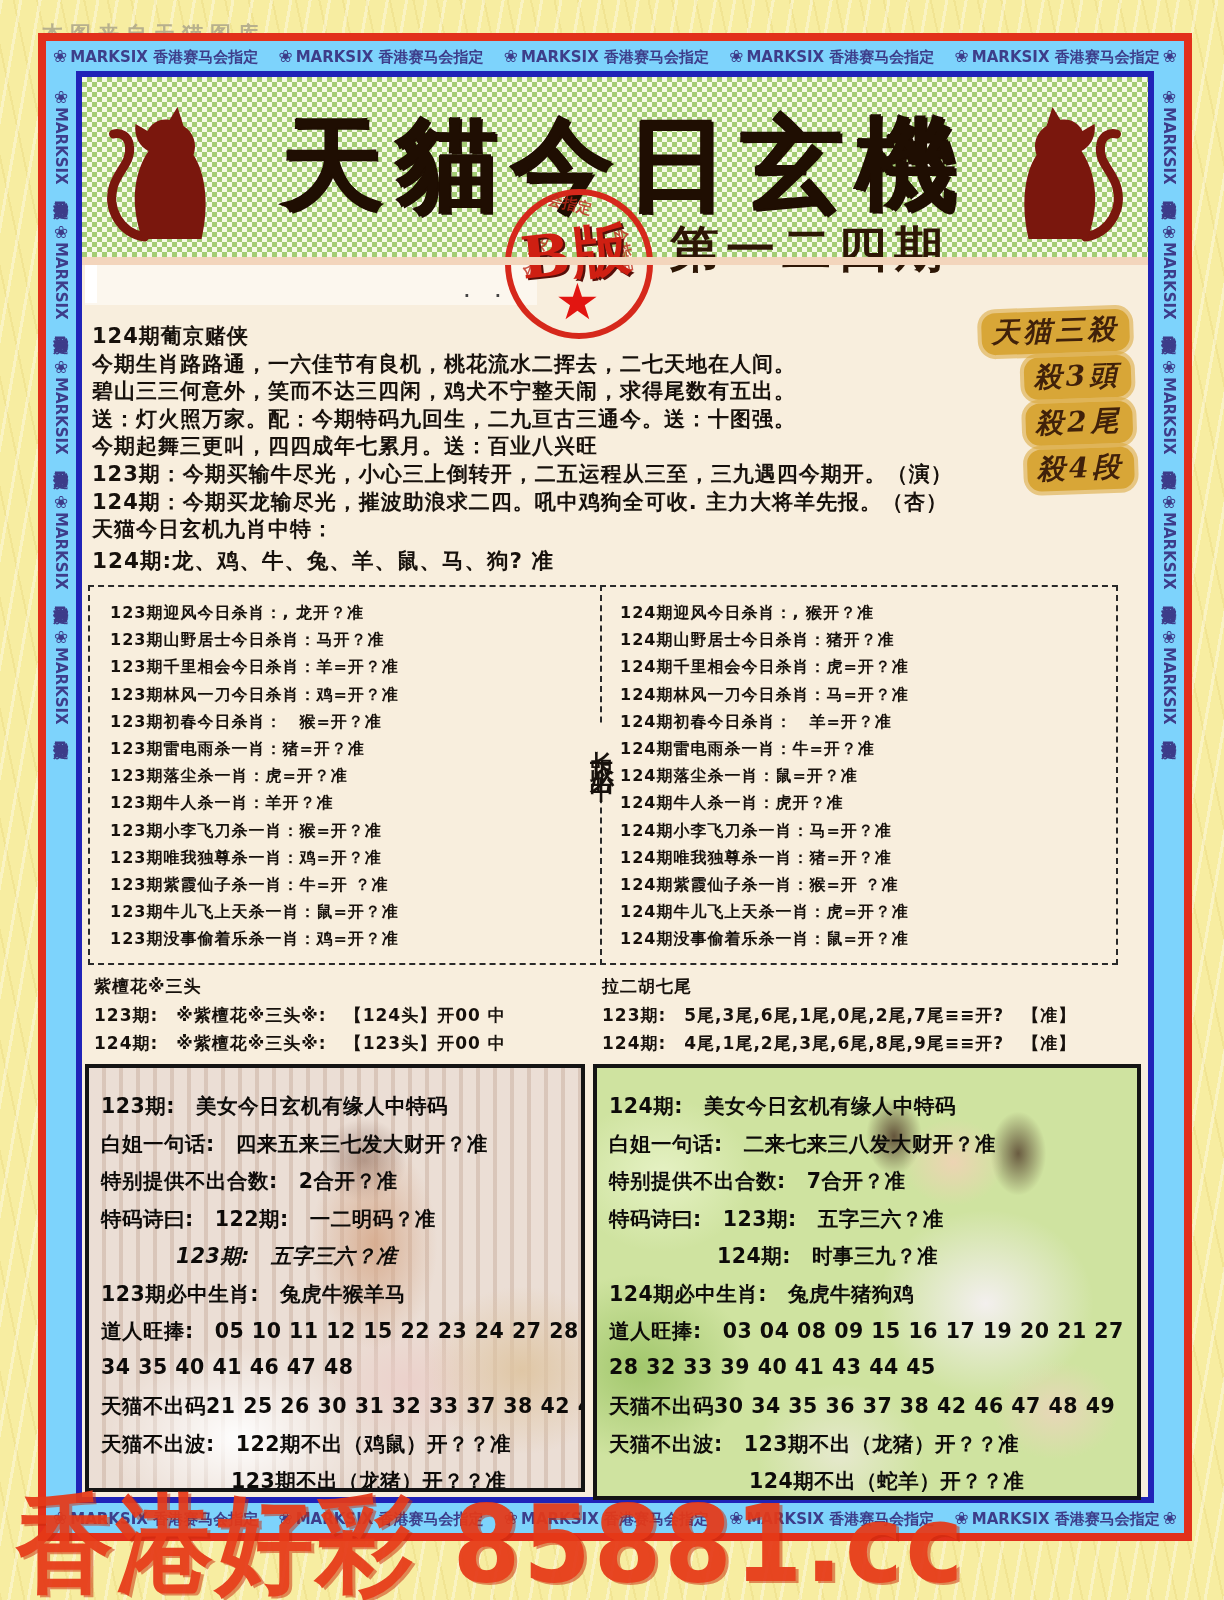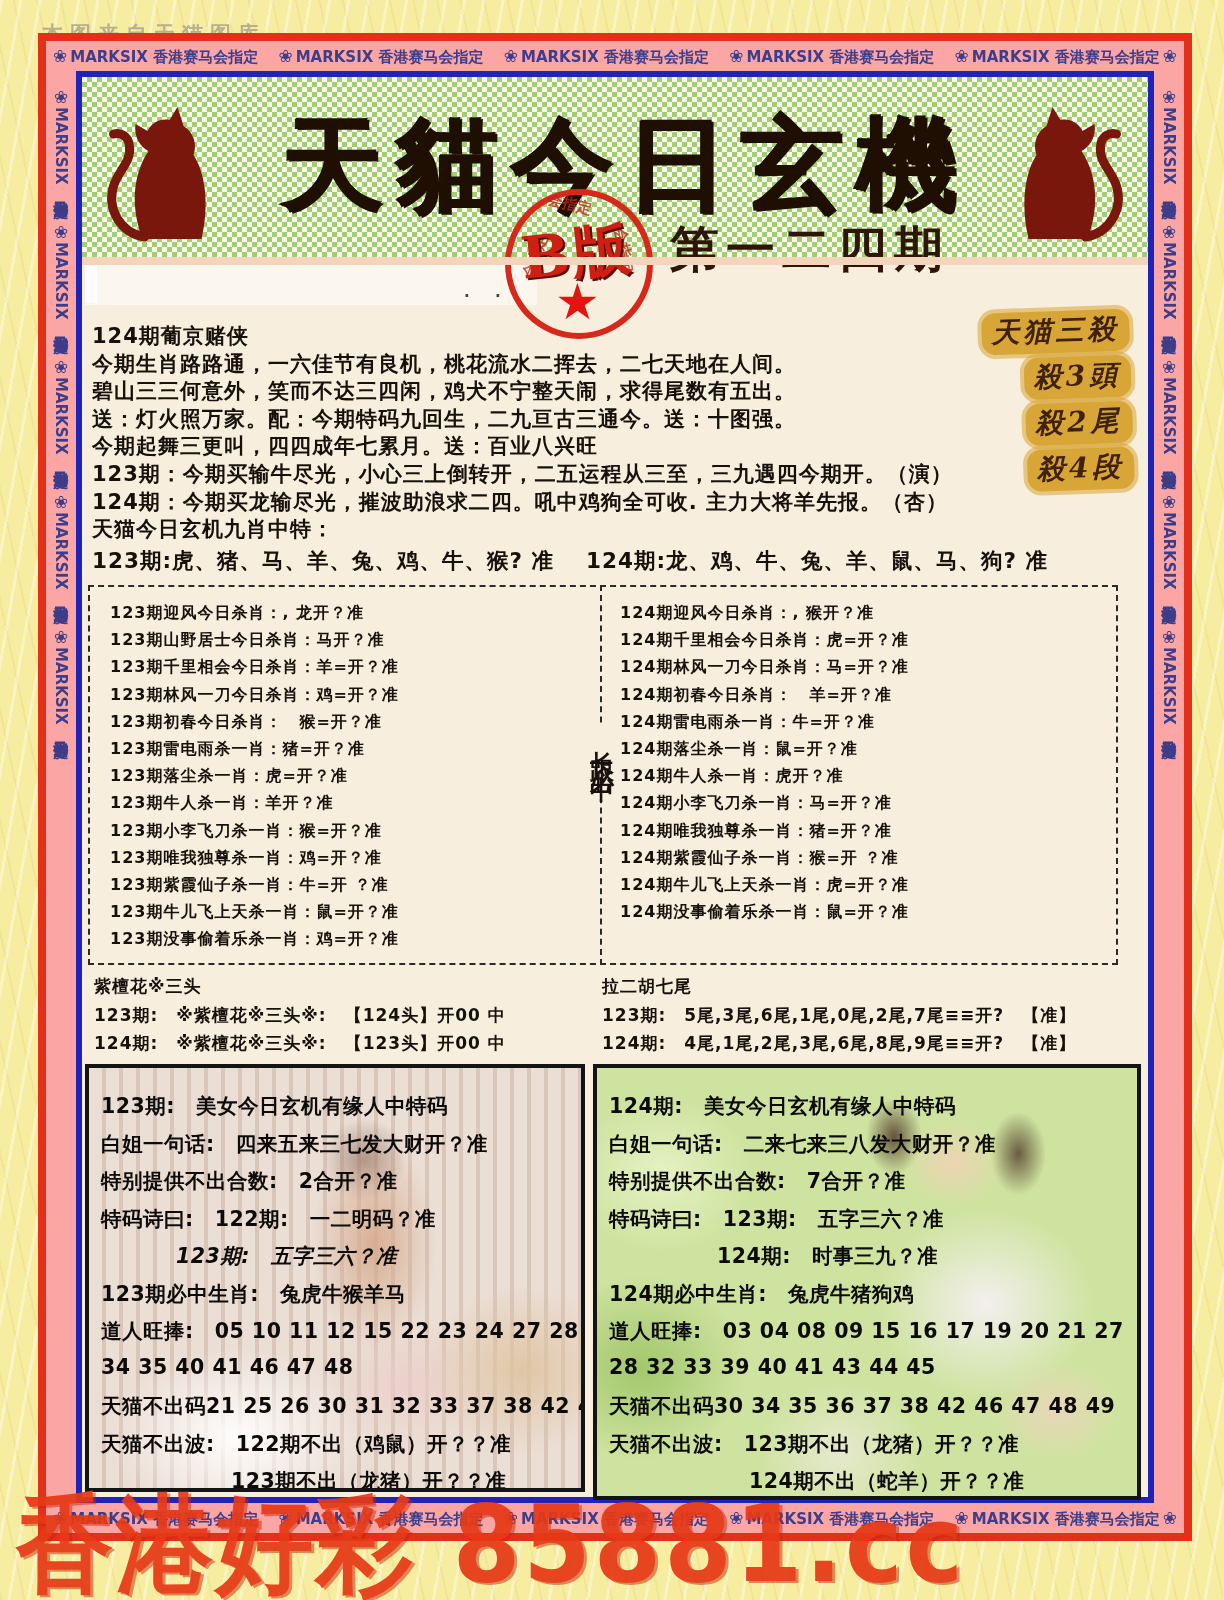--- a/index.html
+++ b/index.html
@@ -10,21 +10,21 @@
     background-image:
       repeating-linear-gradient(100deg, rgba(255,255,255,.35) 0 3px, rgba(255,255,255,0) 3px 19px),
       repeating-linear-gradient(78deg, rgba(226,205,110,.28) 0 2px, rgba(226,205,110,0) 2px 23px);
   }
   .abs{position:absolute;}
   
   .credit{left:42px;top:20px;font-size:21px;font-weight:700;color:#b7b08d;letter-spacing:7px;}
   
   .frame{left:38px;top:33px;width:1154px;height:1508px;border:8px solid #e2301b;background:#fdf7f1;box-sizing:border-box;}
   .frame-inner{position:absolute;inset:0;display:flex;flex-direction:column;}
-  .strip{color:#3d3d8a;font-weight:700;background:#fca5a5;justify-content:center;}
+  .strip{color:#3d3d8a;font-weight:700;background:#7dd3fc;justify-content:center;}
   .strip-h{flex:0 0 30px;display:flex;align-items:center;padding:0 4px;font-size:15px;}
   .strip-row{flex:1;display:flex;justify-content:space-between;align-items:center;}
   .seg{white-space:nowrap;}
   .flw{font-size:17px;margin:0 3px;}
   .mid{flex:1;display:flex;min-height:0;}
   .strip-v{flex:0 0 30px;overflow:hidden;}
   .vwrap{writing-mode:vertical-rl;text-orientation:mixed;height:100%;width:100%;font-size:15px;line-height:30px;}
   .strip-v .seg{margin:16px 0;display:inline;}
   
   .bluebox{flex:1;border:6px solid #2023b8;background:#f8eedd;position:relative;min-width:0;}
@@ -190,21 +190,20 @@
           <div>124期葡京赌侠</div>
               <div>今期生肖路路通，一六佳节有良机，桃花流水二挥去，二七天地在人间。</div>
               <div>碧山三三何意外，笑而不达三四闲，鸡犬不宁整天闹，求得尾数有五出。</div>
               <div>送：灯火照万家。配：今期特码九回生，二九亘古三通今。送：十图强。</div>
               <div>今期起舞三更叫，四四成年七累月。送：百业八兴旺</div>
               <div>123期：今期买输牛尽光，小心三上倒转开，二五运程从三至，三九遇四今期开。（演）</div>
               <div>124期：今期买龙输尽光，摧波助浪求二四。吼中鸡狗全可收. 主力大将羊先报。（杏）</div>
               <div>天猫今日玄机九肖中特：</div>
             </div>
           <div class="abs nine-row">
-            <span class="n1">123期:虎、猪、马、羊、兔、鸡、牛、猴? 准</span>
             <span class="n2">124期:龙、鸡、牛、兔、羊、鼠、马、狗? 准</span>
           </div>
 
           <div class="abs killbox">
             <div class="kdivider"></div>
             <div class="kcol k123">
 
             <div>123期迎风今日杀肖：, 龙开？准</div>
                 <div>123期山野居士今日杀肖：马开？准</div>
                 <div>123期千里相会今日杀肖：羊=开？准</div>
@@ -215,20 +214,21 @@
                 <div>123期牛人杀一肖：羊开？准</div>
                 <div>123期小李飞刀杀一肖：猴=开？准</div>
                 <div>123期唯我独尊杀一肖：鸡=开？准</div>
                 <div>123期紫霞仙子杀一肖：牛=开 ？准</div>
                 <div>123期牛儿飞上天杀一肖：鼠=开？准</div>
                 <div>123期没事偷着乐杀一肖：鸡=开？准</div>
               </div>
             <div class="kcol k124">
 
             <div>124期迎风今日杀肖：, 猴开？准</div>
+                <div>124期山野居士今日杀肖：猪开？准</div>
                 <div>124期千里相会今日杀肖：虎=开？准</div>
                 <div>124期林风一刀今日杀肖：马=开？准</div>
                 <div>124期初春今日杀肖：　羊=开？准</div>
                 <div>124期雷电雨杀一肖：牛=开？准</div>
                 <div>124期落尘杀一肖：鼠=开？准</div>
                 <div>124期牛人杀一肖：虎开？准</div>
                 <div>124期小李飞刀杀一肖：马=开？准</div>
                 <div>124期唯我独尊杀一肖：猪=开？准</div>
                 <div>124期紫霞仙子杀一肖：猴=开 ？准</div>
                 <div>124期牛儿飞上天杀一肖：虎=开？准</div>

